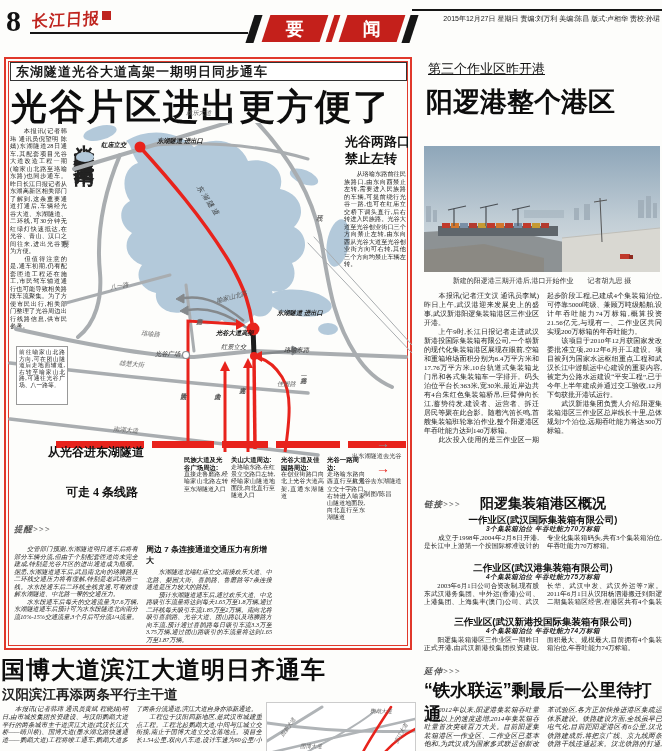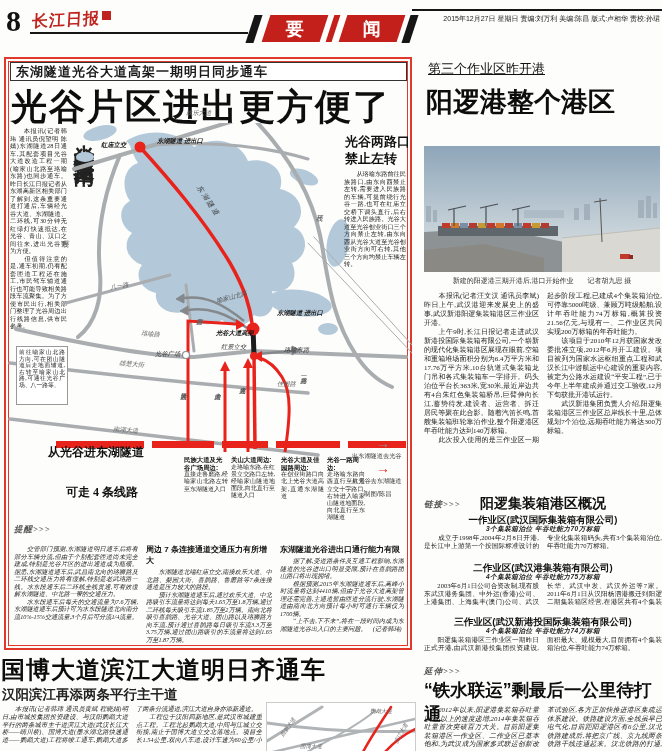--- a/index.html
+++ b/index.html
@@ -193,26 +193,20 @@
 
   <div class="abs tag ser" style="left:14px;top:524px;font-style:italic;">提醒&gt;&gt;&gt;</div>
 
   <div class="abs ser tiny jus pre" style="left:14px;top:545px;width:124px;height:94px;overflow:hidden;font-style:italic;">　　交管部门预测,东湖隧道明日通车后将有部分车辆分流,但由于个别配套匝道尚未完全建成,特别是光谷片区的进出通道成为瓶颈。据悉,东湖隧道通车后,武昌南北向的珞狮路及二环线交通压力将有缓解,特别是老武珞路一线。水东段通车后二环线全线贯通,可有效缓解东湖隧道、中北路一带的交通压力。
 　　水东段通车后每天的交通流量为7.6万辆,东湖隧道通车后预计可为水东段隧道北向南分流10%-15%交通流量,3个月后可分流1/4流量。</div>
   <div class="abs" style="left:146px;top:544px;width:126px;">
     <div style="font-size:8px;font-weight:bold;color:#111;margin-bottom:2px;">周边 7 条连接通道交通压力有所增大</div>
     <div class="ser tiny jus pre" style="height:84px;overflow:hidden;font-style:italic;">　　东湖隧道北端红庙立交,南接欢乐大道、中北路、梨园大街、喜鹊路、鲁磨路等7条连接通道是压力较大的路段。
 　　预计东湖隧道通车后,通过欢乐大道、中北路吸引车流量将达到每天1.65万至1.8万辆,通过二环线每天吸引车流1.85万至2万辆。南向北将吸引喜鹊路、光谷大道、团山路以及珞狮路方向车流,预计通过喜鹊路每日吸引车流3.3万至3.75万辆,通过团山路吸引的车流量将达到1.65万至1.87万辆。</div>
   </div>
-  <div class="abs" style="left:280px;top:544px;width:124px;">
-    <div style="font-size:8px;font-weight:bold;color:#111;margin-bottom:2px;">东湖隧道光谷进出口通行能力有限</div>
-    <div class="ser tiny jus pre" style="height:84px;overflow:hidden;font-style:italic;">　　据了解,受道路条件及互通工程影响,东湖隧道的光谷进出口明显受限,预计在喜鹊路团山路口将出现拥堵。
-　　根据预测,2015年东湖隧道通车后,高峰小时流量将达到4410辆,但由于光谷大道高架管理还需完善,主通道暂由匝道分流行驶,东湖隧道由南向北方向预计每小时可通行车辆仅为1700辆。
-　　“上不去,下不来”,将在一段时间内成为东湖隧道光谷出入口的主要问题。　(记者韩玮)</div>
-  </div>
 
   <div class="abs" style="left:428px;top:60px;font-size:13px;color:#111;text-decoration:underline;">第三个作业区昨开港</div>
   <div class="abs" style="left:426px;top:84px;font-size:27px;font-weight:900;color:#0d0d0d;">阳逻港整个港区</div>
 
   <svg class="abs" style="left:424px;top:146px;" width="236" height="126" viewBox="0 0 236 126">
     <defs>
       <linearGradient id="sky" x1="0" y1="0" x2="0" y2="1">
         <stop offset="0" stop-color="#8ea6b9"></stop>
         <stop offset=".6" stop-color="#c2ced6"></stop>
         <stop offset="1" stop-color="#dde2e4"></stop>

